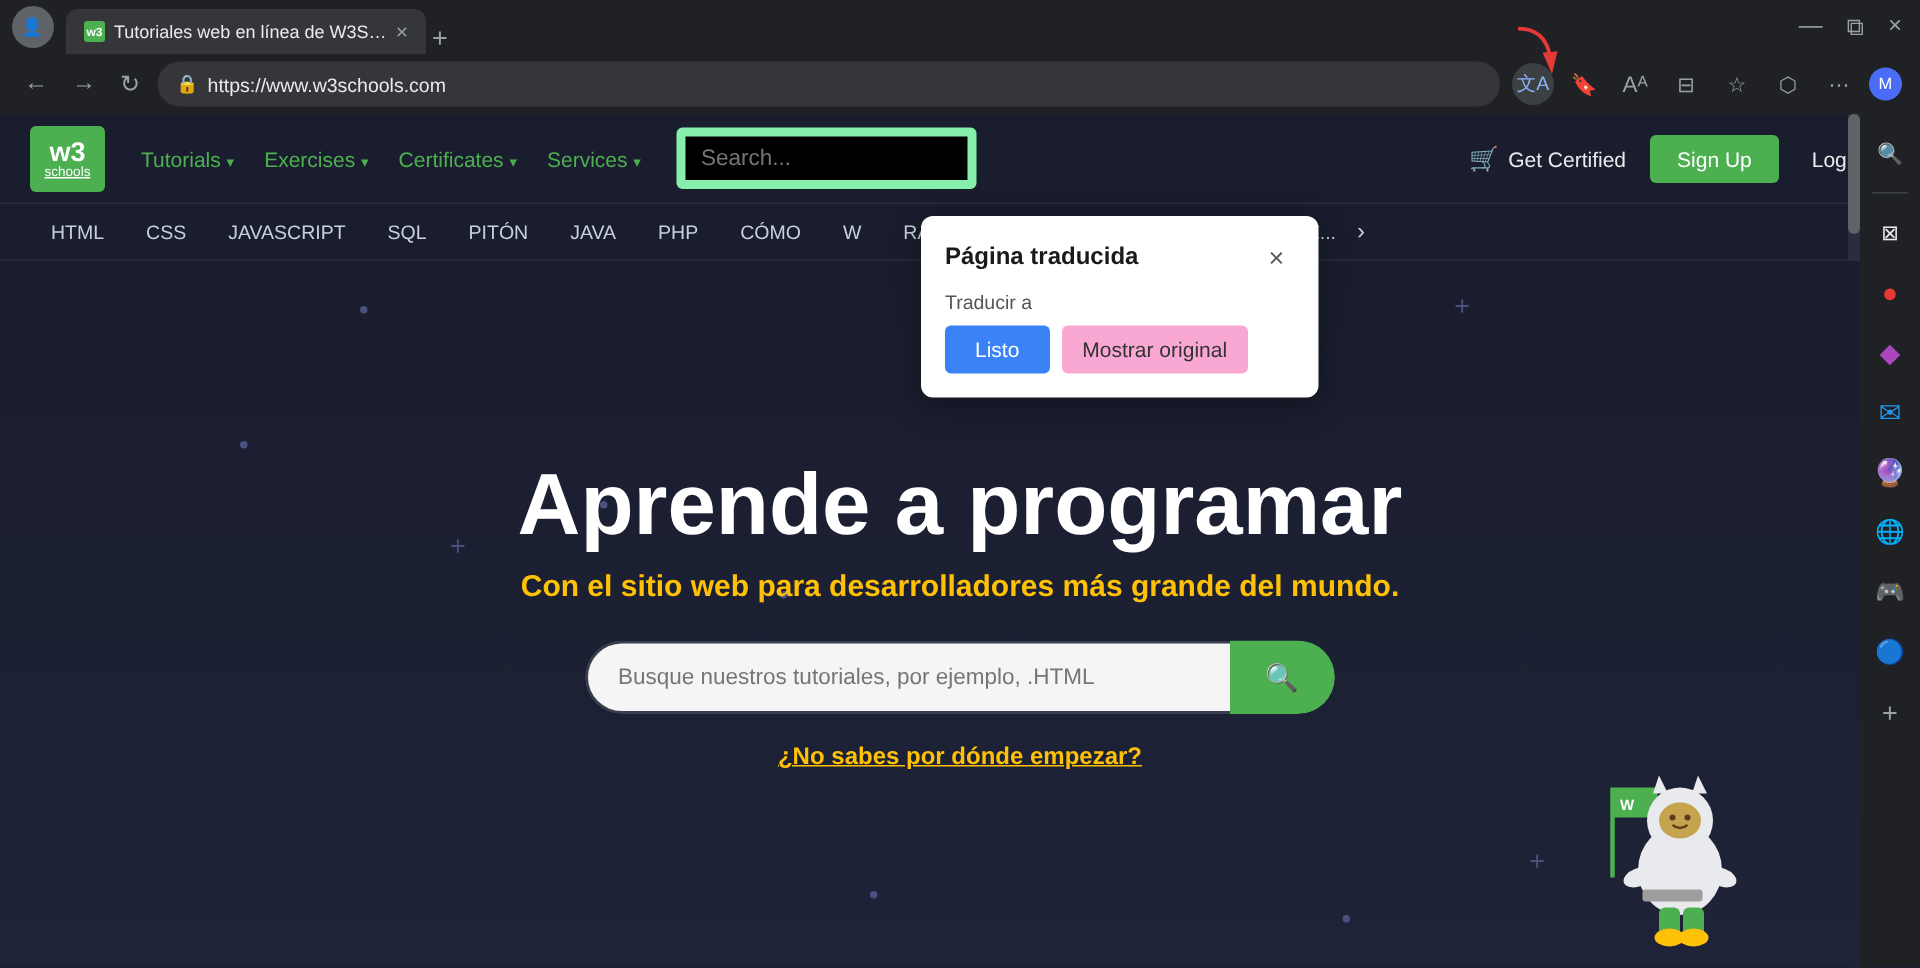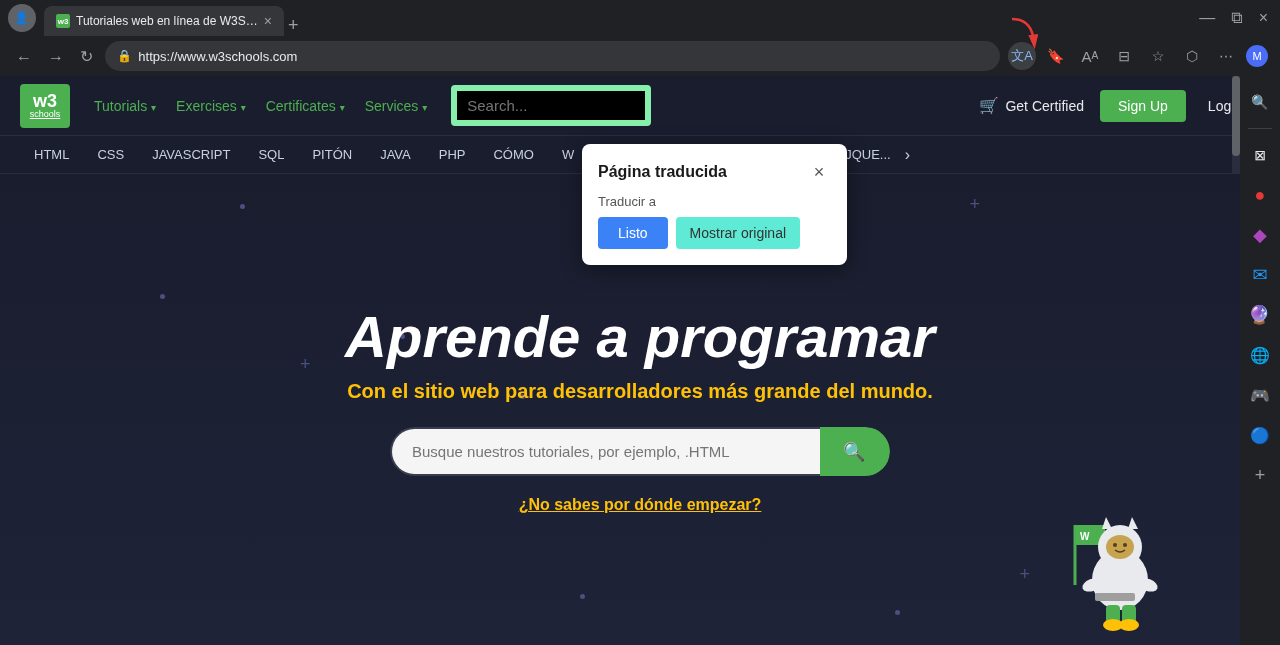--- a/index.html
+++ b/index.html
@@ -110,21 +110,20 @@
     
     .hero {
       flex: 1; display: flex; flex-direction: column; align-items: center;
       justify-content: center; padding: 20px; position: relative;
       background: linear-gradient(180deg, #1a1d2e 0%, #1e2338 100%);
     }
     .hero-title {
       font-size: 58px; font-weight: 900; color: white;
       text-align: center; line-height: 1.1; margin-bottom: 12px;
       z-index: 1;
-      font-style: italic;
     }
     .hero-subtitle {
       font-size: 20px; font-weight: 700; color: #ffc107;
       text-align: center; margin-bottom: 24px; z-index: 1;
     }
     .hero-search {
       display: flex; width: 500px; border-radius: 30px; overflow: hidden;
       margin-bottom: 20px; z-index: 1;
     }
     .hero-search-input {
@@ -169,21 +168,21 @@
       position: absolute; right: 40px; top: 0;
       width: 8px; height: 100%; background: #2a2d3e;
     }
     .scrollbar-thumb {
       width: 8px; height: 80px; background: #5f6368;
       border-radius: 4px; position: relative; top: 0;
     }
 
     
     .translation-popup {
-      position: absolute; top: 68px; left: 582px;
+      position: absolute; top: 68px; left: 614px;
       width: 265px; background: white; border-radius: 8px;
       box-shadow: 0 4px 20px rgba(0,0,0,0.4); z-index: 100;
       padding: 16px;
     }
     .popup-header {
       display: flex; justify-content: space-between; align-items: center;
       margin-bottom: 10px;
     }
     .popup-title { font-size: 16px; font-weight: 600; color: #1a1a1a; }
     .popup-close {
@@ -203,21 +202,21 @@
       position: absolute; right: 10px; top: 50%; transform: translateY(-50%);
       color: #555; pointer-events: none;
     }
     .popup-buttons { display: flex; gap: 8px; }
     .popup-done-btn {
       background: #3b82f6; color: white; border: none;
       border-radius: 4px; padding: 8px 20px; font-size: 14px;
       cursor: pointer; font-weight: 500;
     }
     .popup-original-btn {
-      background: #5eead4; color: #333; border: none;
+      background: #f9a8d4; color: #333; border: none;
       border-radius: 4px; padding: 8px 14px; font-size: 14px;
       cursor: pointer; font-weight: 500;
     }
   </style>
 </head>
 <body>
 
 <div class="browser-chrome">
 
   <div class="title-bar">

